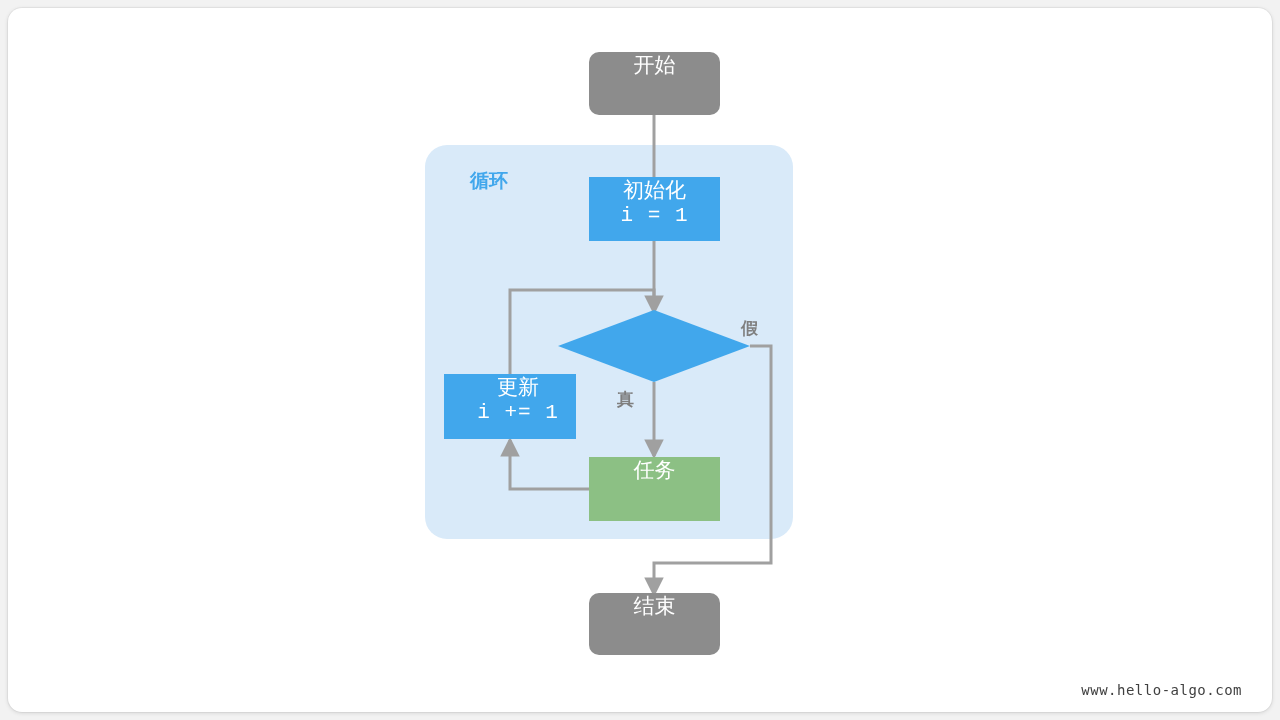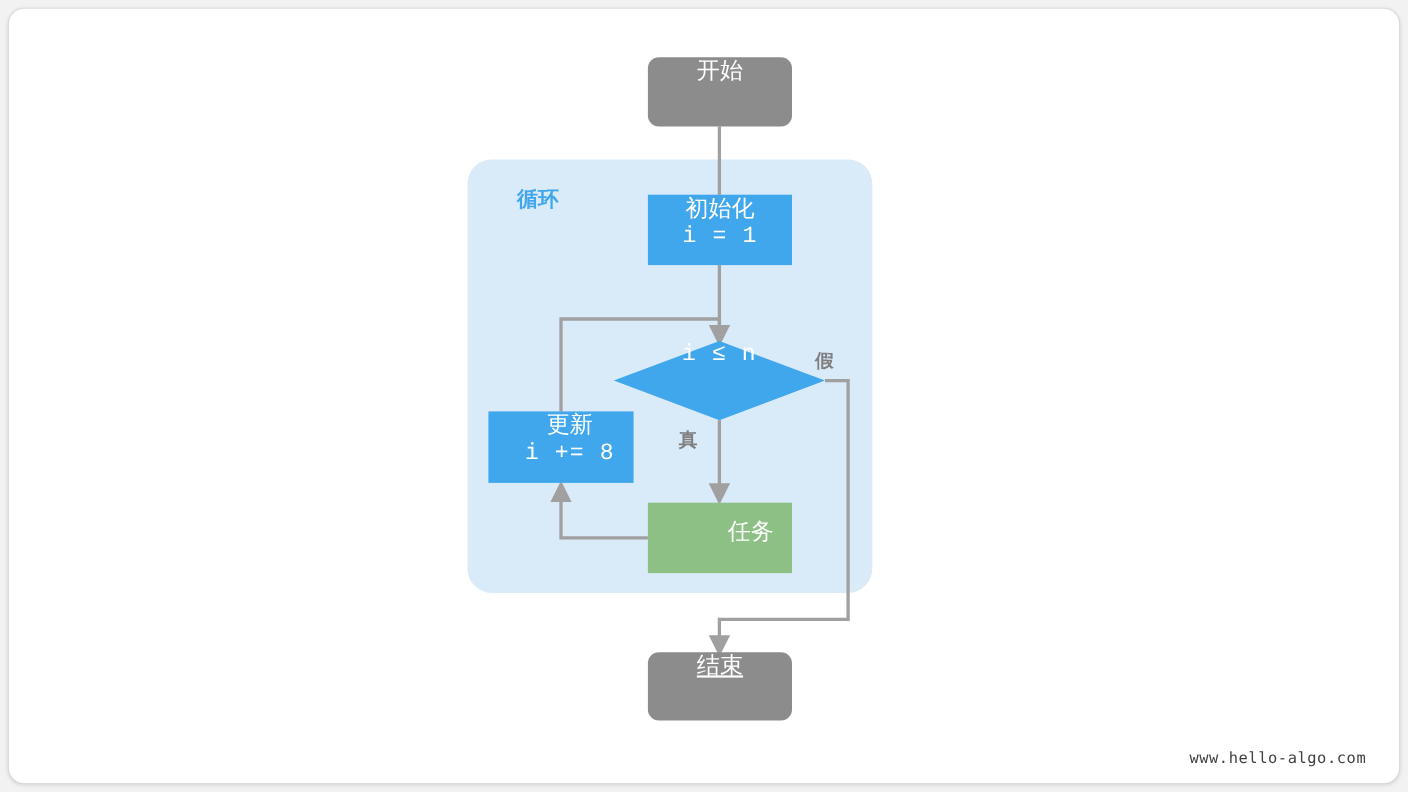--- a/index.html
+++ b/index.html
@@ -130,34 +130,31 @@
 
   <div class="node-label" style="left:589px; top:52px; width:131px; height:63px;">
     <span class="t-cjk">开始</span>
   </div>
 
   <div class="node-label" style="left:589px; top:177px; width:131px; height:68px;">
     <span class="t-cjk">初始化</span>
     <span class="t-mono">i = 1</span>
   </div>
 
-  <div class="node-label" style="left:558px; top:310px; width:192px; height:72px;">
-    <span class="t-mono">i ≤ n</span>
-  </div>
 
   <div class="node-label" style="left:452px; top:374px; width:132px; height:65px;">
     <span class="t-cjk">更新</span>
-    <span class="t-mono">i += 8</span>
+    <span class="t-mono">i += 1</span>
   </div>
 
-  <div class="node-label" style="left:589px; top:471px; width:131px; height:64px;margin-left:28px;">
+  <div class="node-label" style="left:589px; top:457px; width:131px; height:64px;">
     <span class="t-cjk">任务</span>
   </div>
 
-  <div class="node-label" style="left:589px; top:593px; width:131px; height:76px;text-decoration:underline;">
+  <div class="node-label" style="left:589px; top:593px; width:131px; height:76px;">
     <span class="t-cjk">结束</span>
   </div>
 
   <div class="edge-label" style="left:617px; top:388px;">真</div>
 
   <div class="edge-label" style="left:741px; top:317px;">假</div>
 
   <div id="watermark">www.hello-algo.com</div>
 
 </div>

